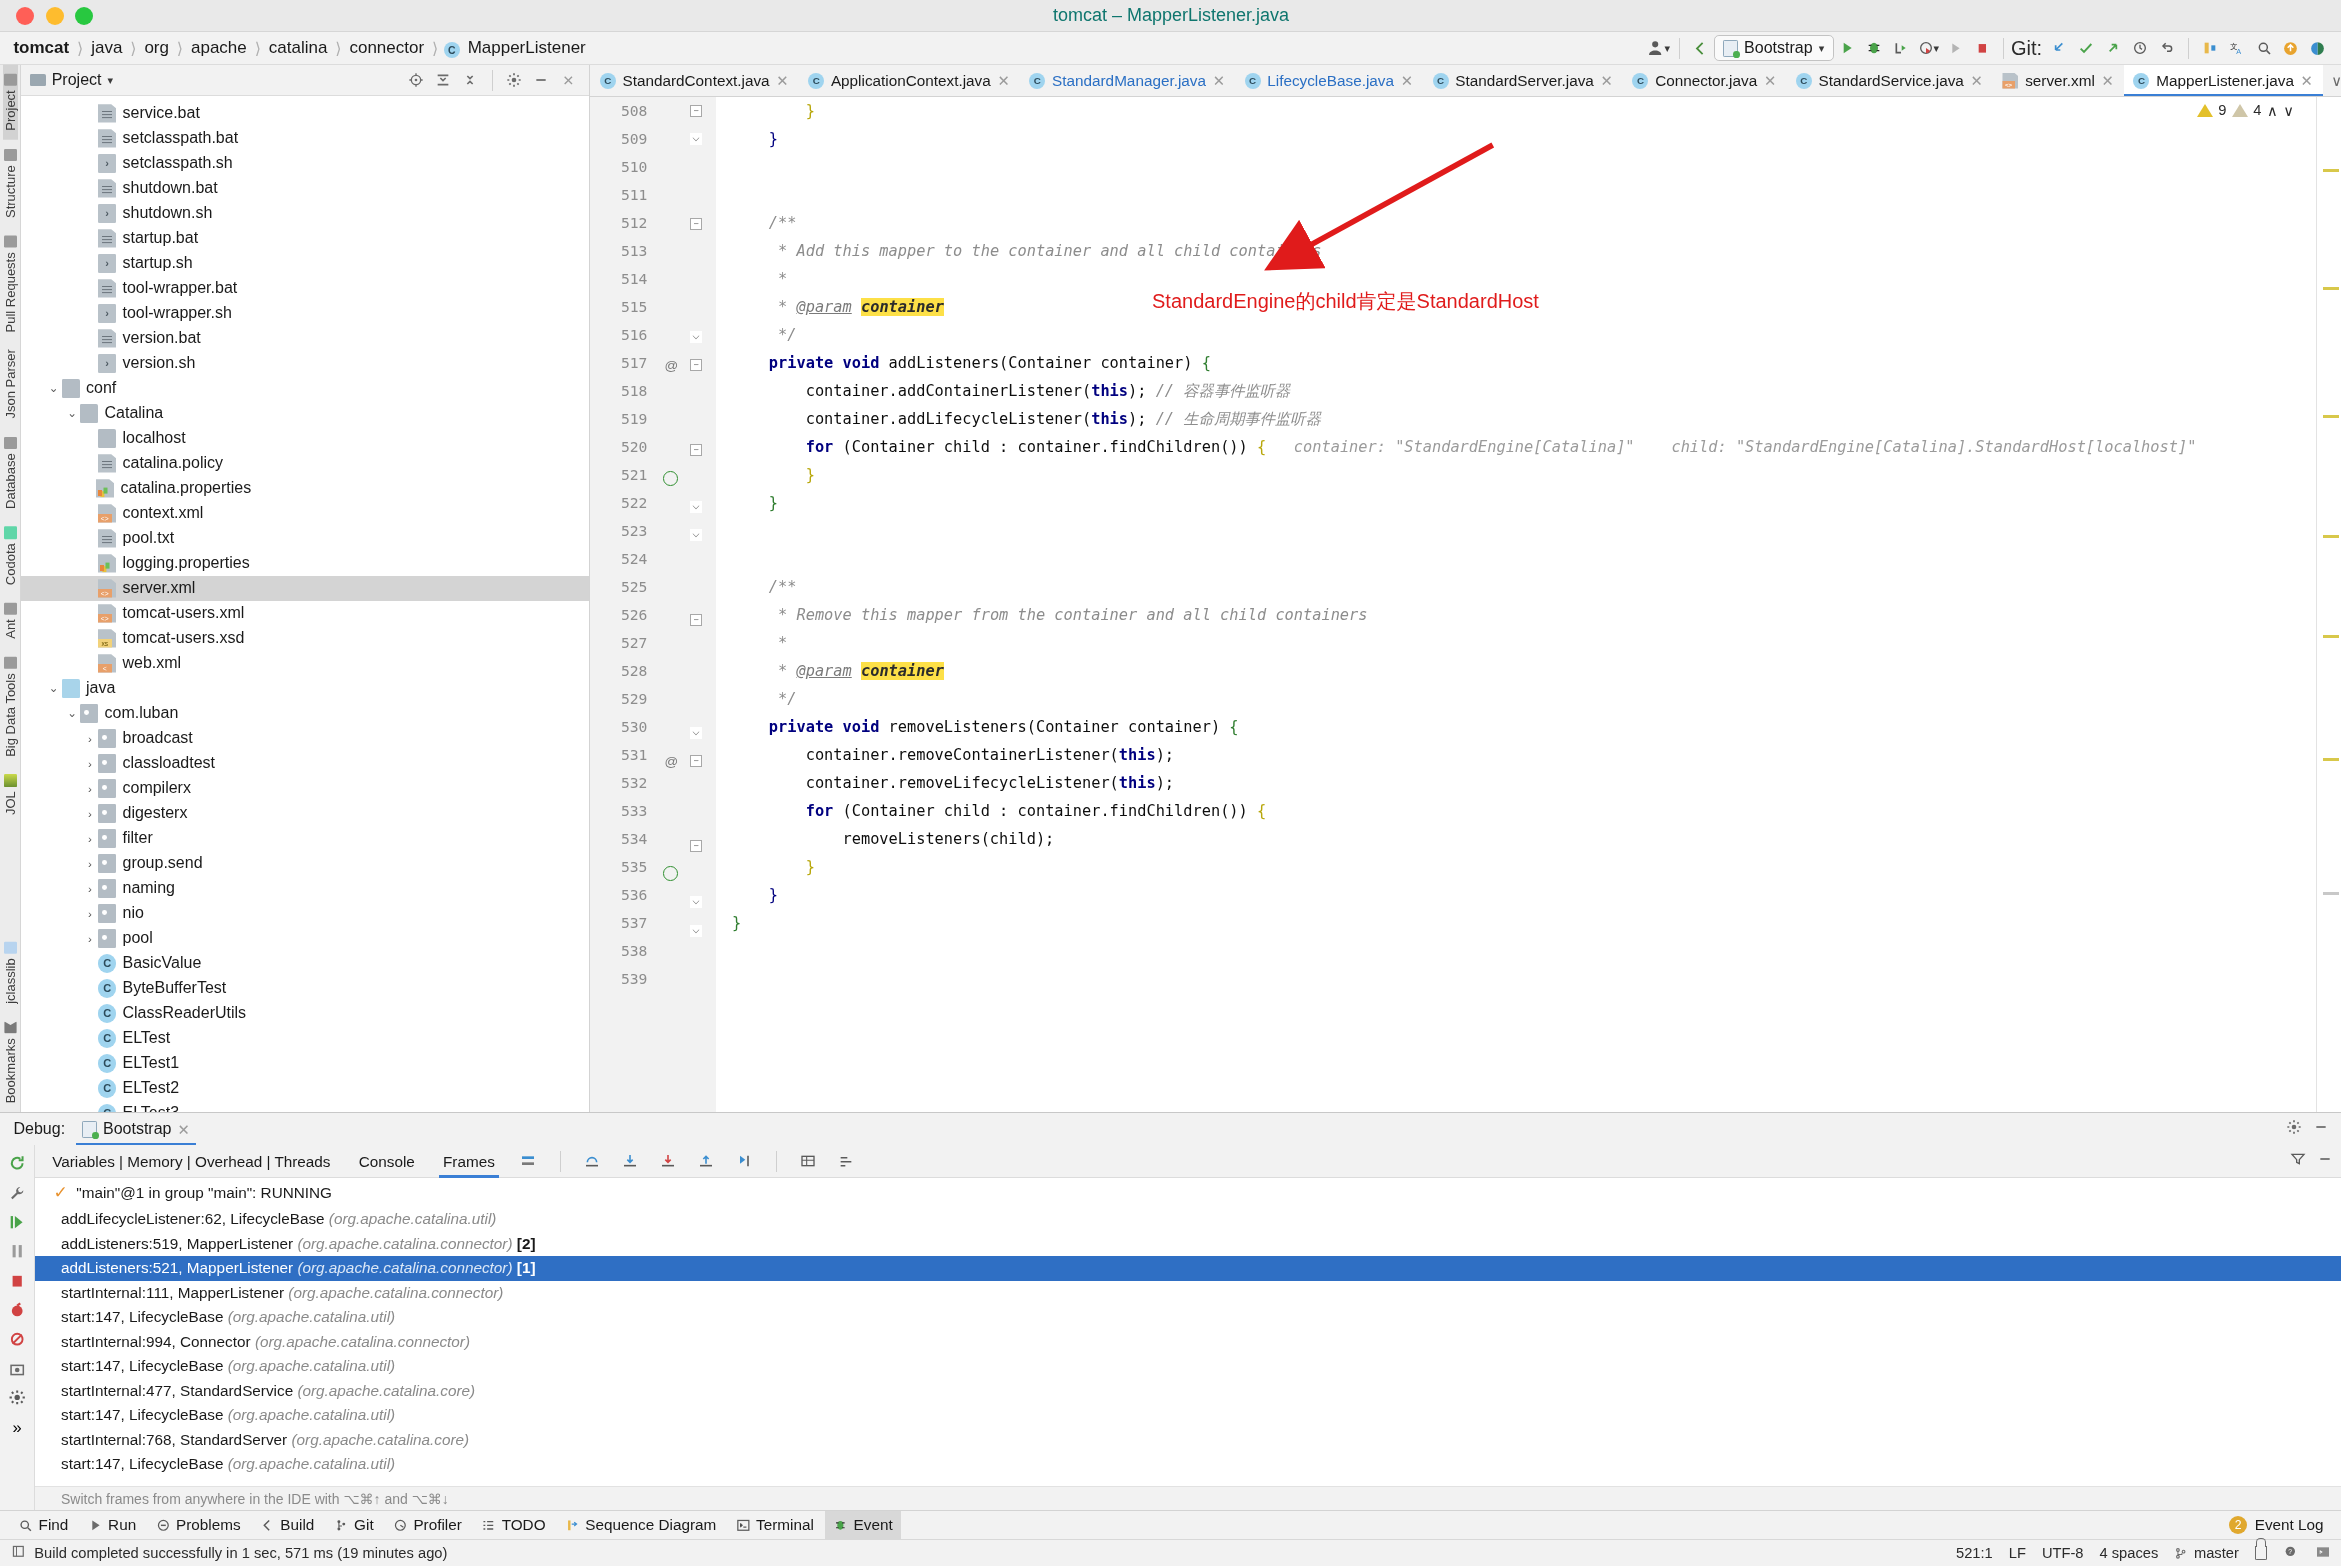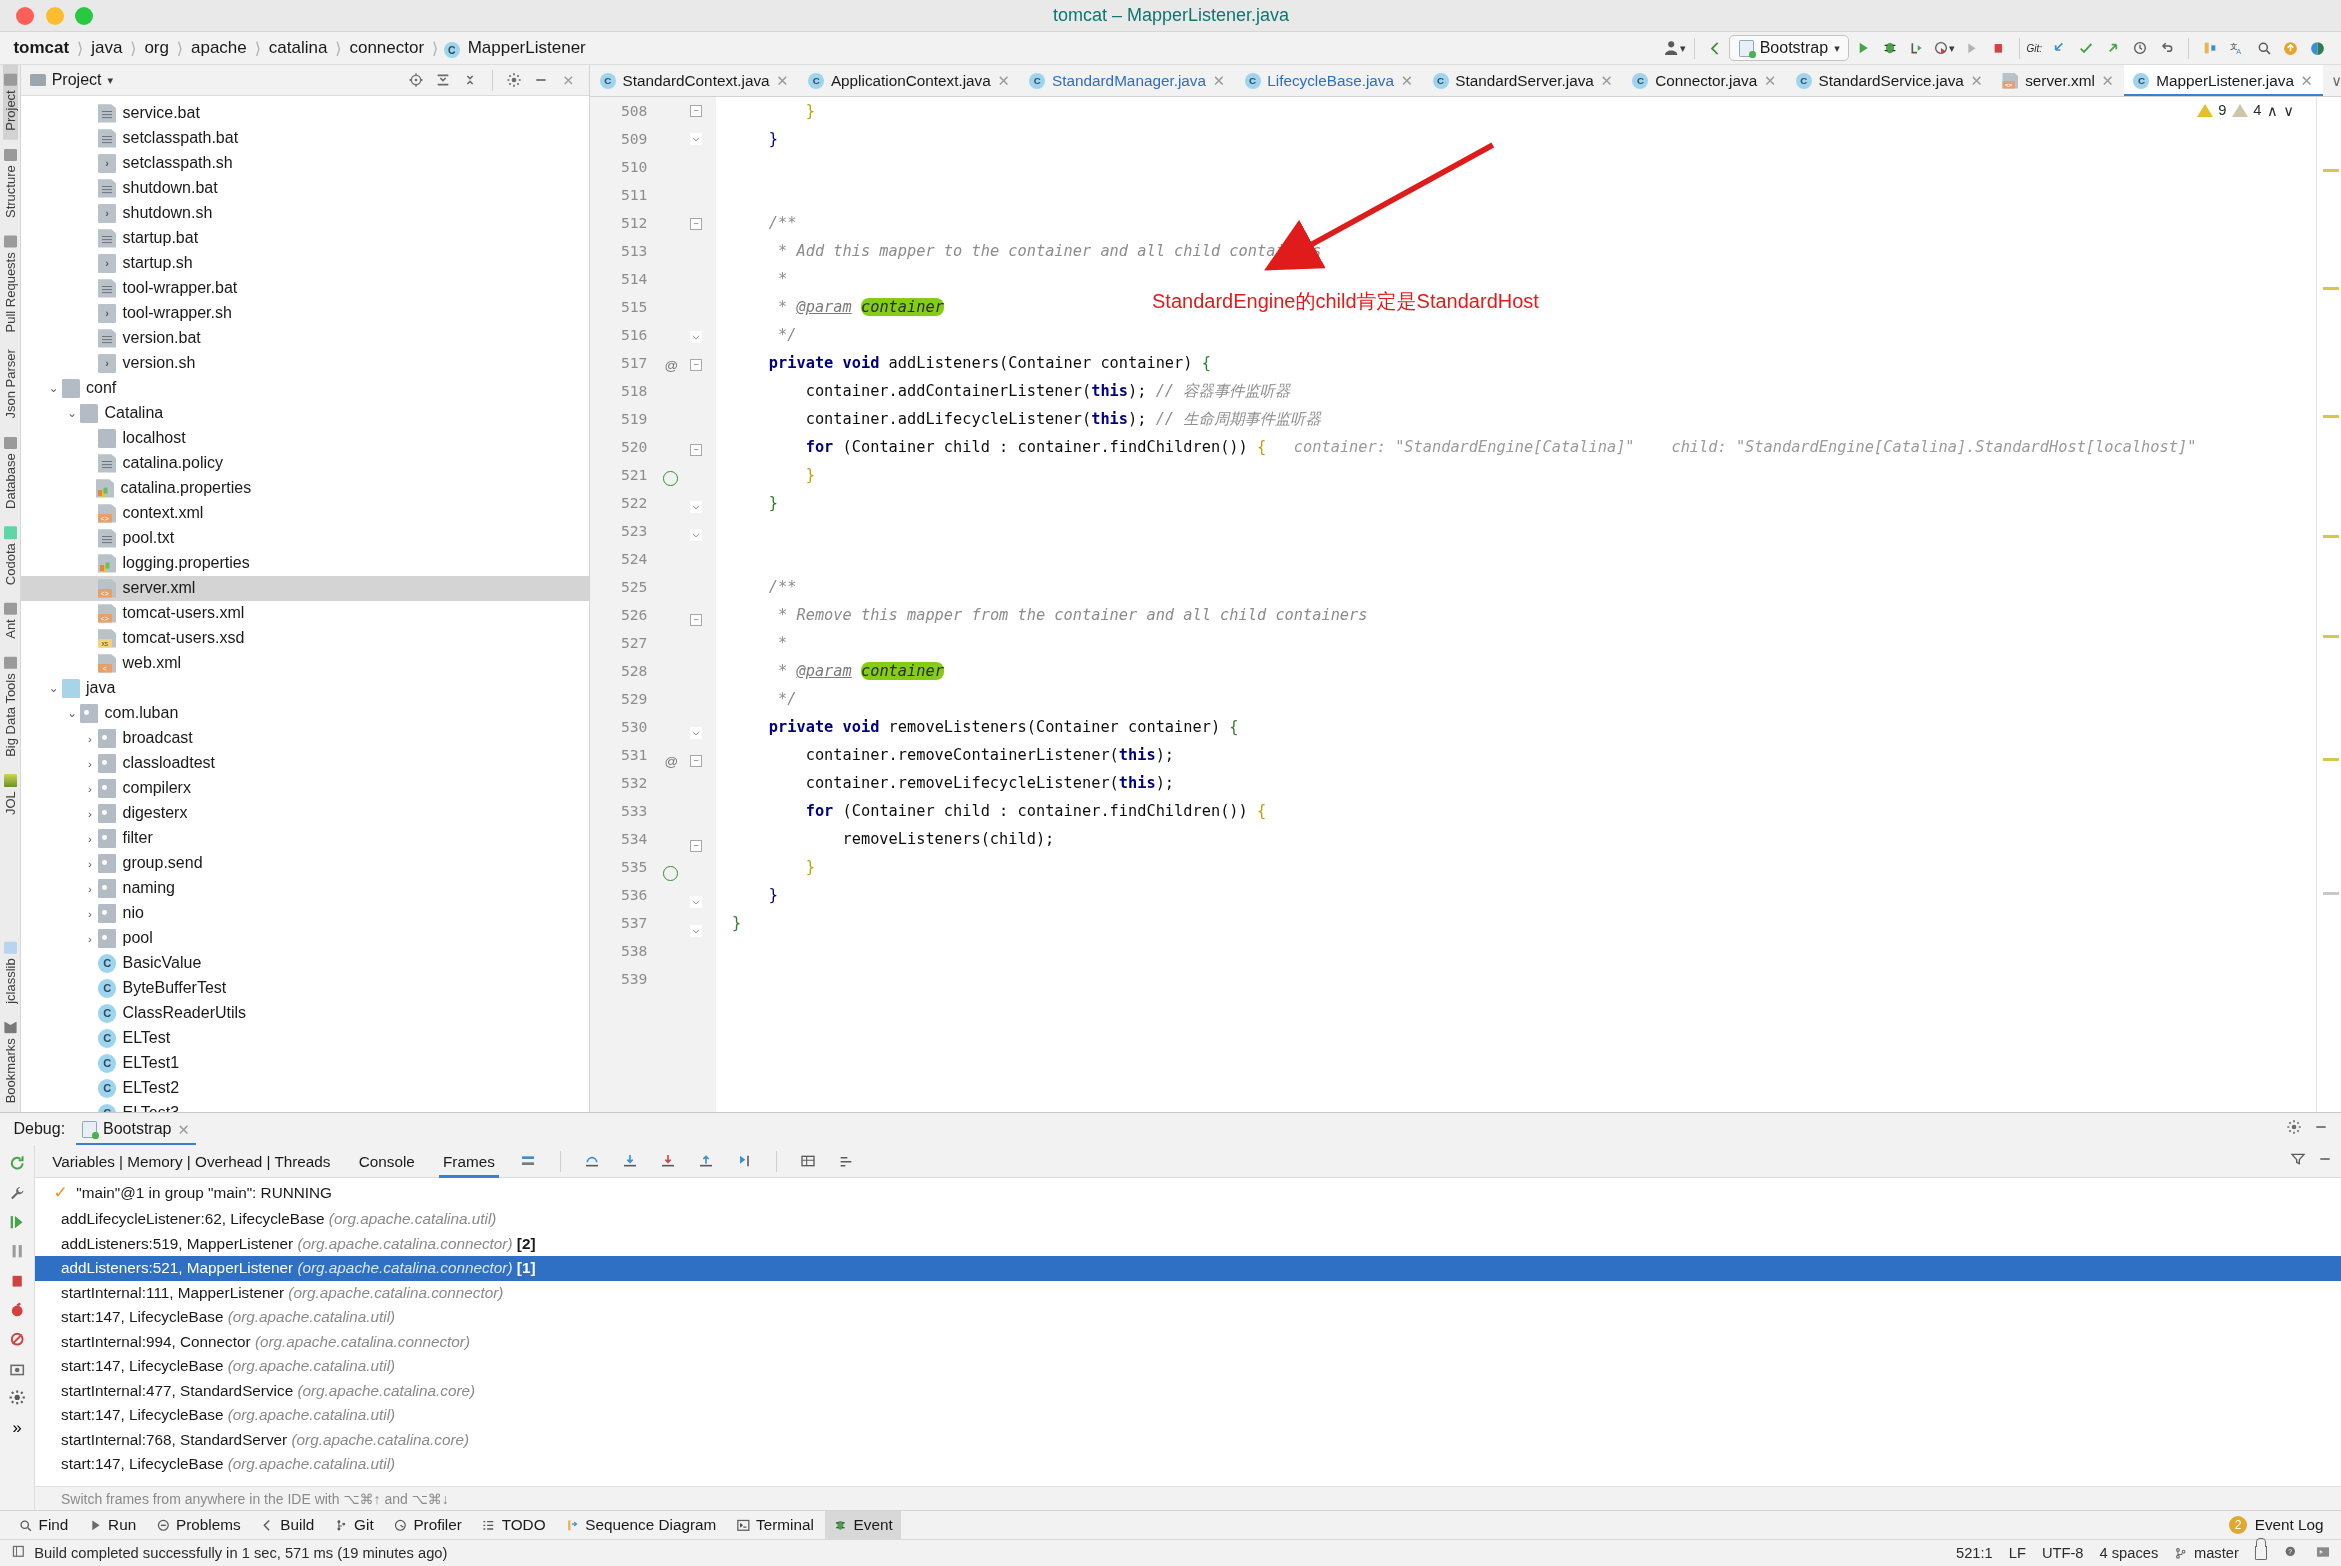--- a/index.html
+++ b/index.html
@@ -47,21 +47,21 @@
   }
   .tb-sep { width: 0.6px; height: 21px; background: #cfcfcf; margin: 0 7.3px; }
   .runcfg {
     display: flex; align-items: center; gap: 6.1px; height: 26px;
     border: 0.6px solid #c3c3c3; border-radius: 4.9px; background: #fafafa;
     padding: 0 8.6px; font-size: 16px; color: #1a1a1a;
   }
   .cfg-icon { width: 14.7px; height: 17px; background: #e8eef4; border: 1.2px solid #8fa8bb; border-radius: 1.2px; position: relative; }
   .cfg-icon::after { content:''; position:absolute; width:6.7px;height:6.7px;border-radius:50%;background:#4caf50;bottom:-2.4px;right:-3.1px; }
   .caret { font-size: 11px; color: #3a3a3a; }
-  .git-label { font-size: 10px; color: #2b2b2b; margin-right: 3.7px; font-style: italic; }
+  .git-label { font-size: 20px; color: #2b2b2b; margin-right: 3.7px; }
 
   
   .body { flex: 1; display: flex; min-height: 0; }
 
   
   .rail {
     width: 21px; background: #ececec; border-right: 0.6px solid #d6d6d6;
     display: flex; flex-direction: column; align-items: center; flex: 0 0 21px;
   }
   .rail .vlabel {
@@ -161,21 +161,21 @@
     padding-left: 16px; position: relative;
   }
   .codeline.exec { background: #c6d4ef; }
   .kw { color: #00007f; font-weight: bold; }
   .cmt { color: #8c8c8c; font-style: italic; }
   .brace-y { color: #b8a70b; }
   .brace-g { color: #2f7d2f; }
   .brace-b { color: #00007f; }
   .hintv { color: #9a9a9a; font-style: italic; }
   .jd-tag { color: #7a7a7a; font-style: italic; text-decoration: underline; }
-  .jd-param { background: #84cc16; font-weight: normal; font-style: italic; color: #2b2b2b; border-radius: 8px; }
+  .jd-param { background: #fde047; font-weight: bold; font-style: italic; color: #2b2b2b; }
   .at-mark { position: absolute; font-size: 13.5px; color: #7a7a7a; }
   .fold {
     position: absolute; width: 12.2px; height: 12.2px; border: 0.6px solid #a8a8a8; background: #fff;
     color: #666; font-size: 9.2px; text-align: center; line-height: 11px;
   }
   .fold.end { border: none; }
   .bp-run { position: absolute; width: 14.7px; height: 14.7px; border: 1.8px solid #2f8f2f; border-radius: 50%; }
 
   
   .annot-text {

